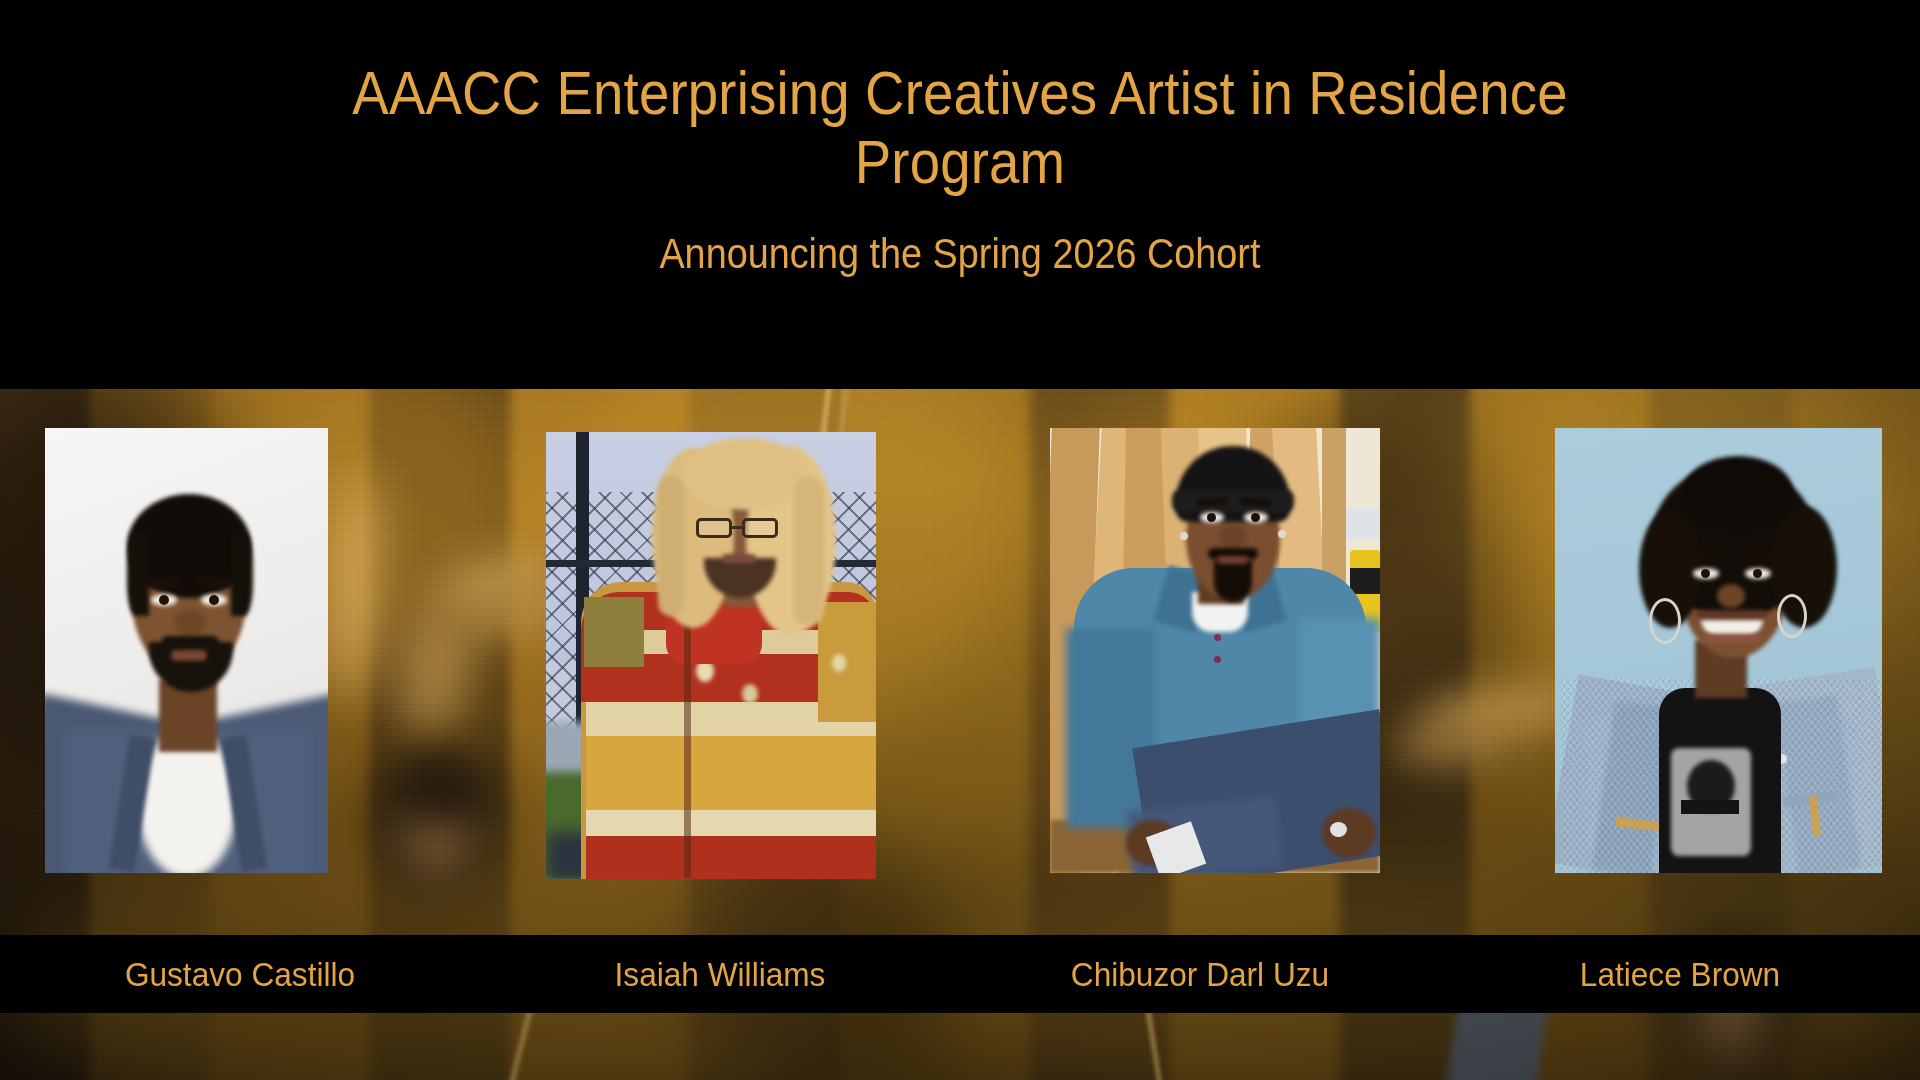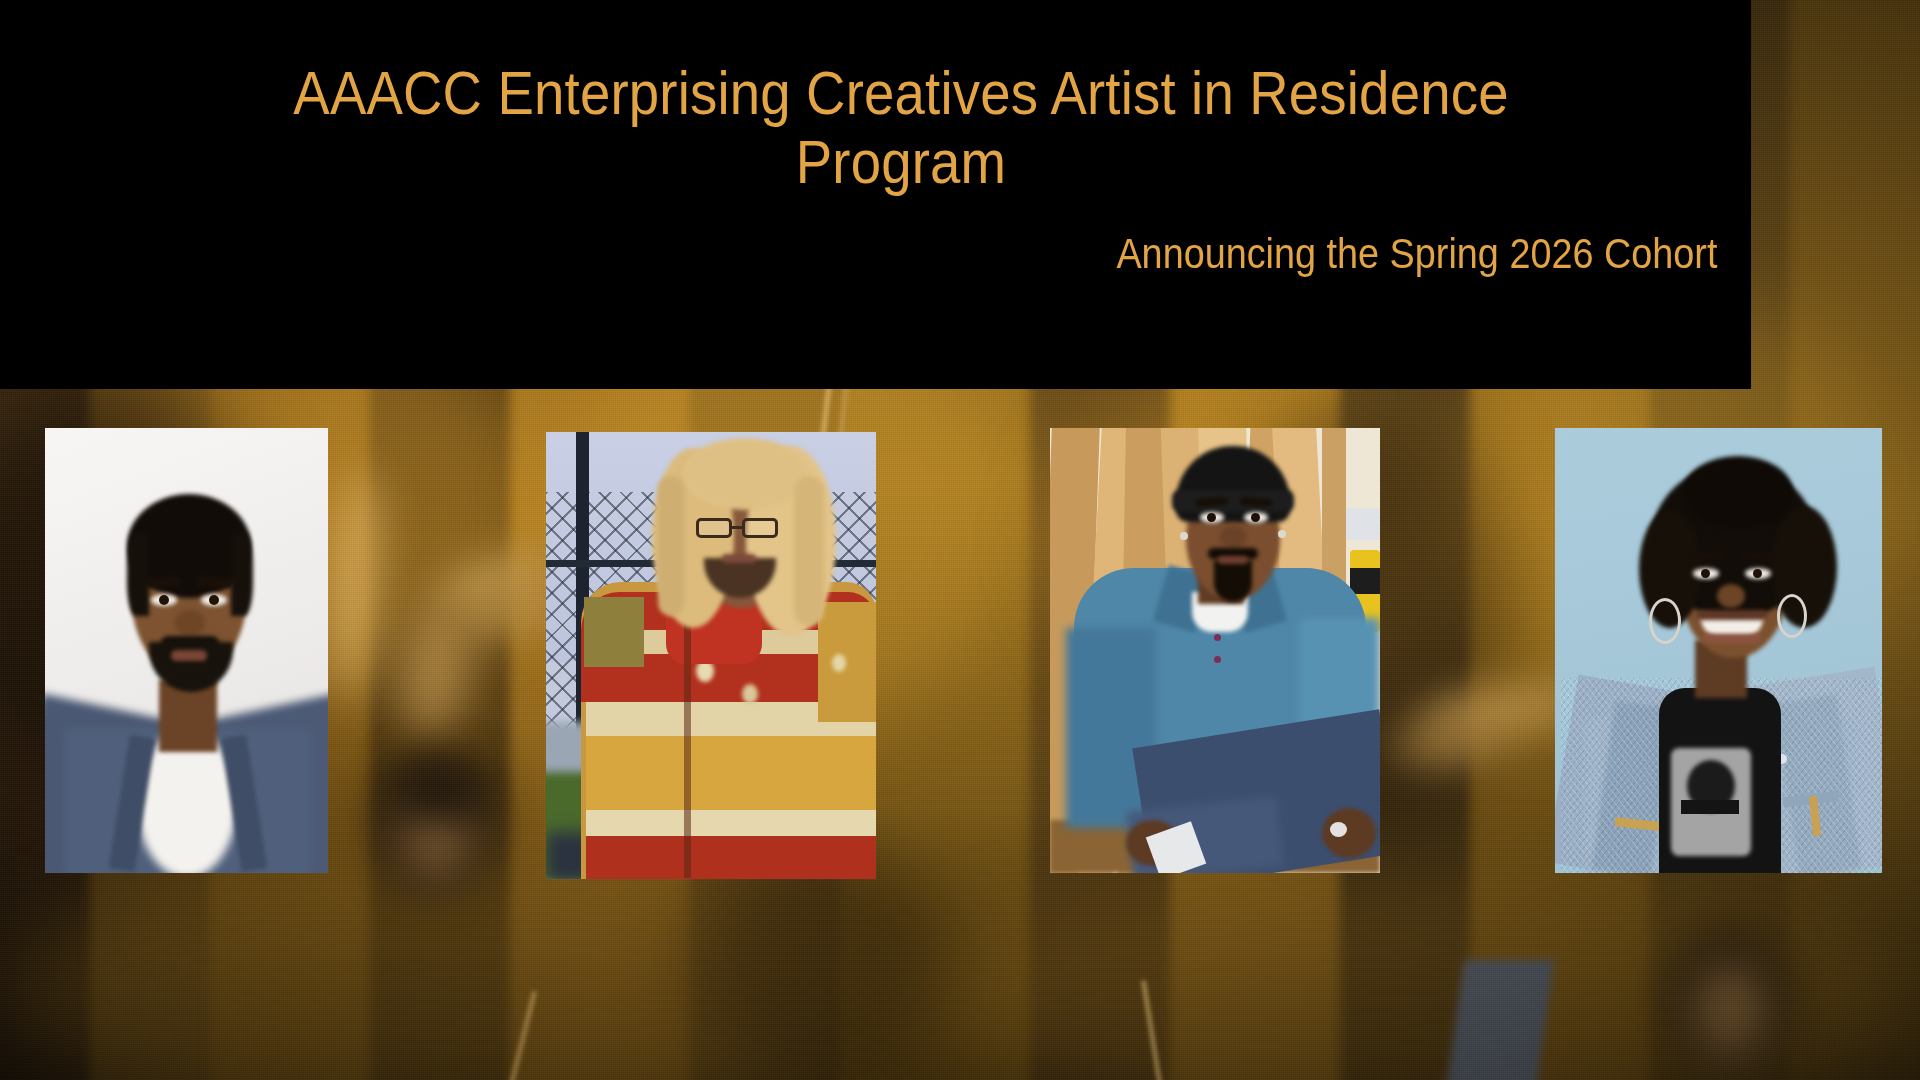--- a/index.html
+++ b/index.html
@@ -43,24 +43,24 @@
     opacity:.85; pointer-events:none;
   }
   #vignette {
     position:absolute; left:0; top:0; width:1920px; height:1080px;
     background:radial-gradient(ellipse 95% 85% at 50% 45%, rgba(0,0,0,0) 35%, rgba(0,0,0,.42) 78%, rgba(0,0,0,.72) 100%);
     pointer-events:none;
   }
 
   
   #header-band {
-    position:absolute; left:0; top:0; width:1751px; height:389px;
+    position:absolute; left:0; top:0; width:1920px; height:389px;
     background:#000;
     display:flex; flex-direction:column;
-    align-items:flex-end; justify-content:flex-start;
+    align-items:center; justify-content:flex-start;
     padding-top:58px;
     z-index:20;
   }
   #slide-title {
     color:#e2a444;
     font-family:"Liberation Sans", sans-serif;
     font-size:62px;
     font-weight:400;
     line-height:1.12;
     letter-spacing:.2px;
@@ -373,14 +373,20 @@
       <div class="pf round" style="left:198px;top:141px;width:9px;height:9px;background:#1d1108;"></div>
 
       <div class="pf soft round" style="left:162px;top:156px;width:28px;height:24px;background:#6c4426;"></div>
 
       <div class="pf soft" style="left:146px;top:188px;width:62px;height:20px;background:#f3efe8;border-radius:4px 4px 22px 22px;"></div>
       <div class="pf soft" style="left:142px;top:182px;width:70px;height:10px;background:#5f3725;border-radius:5px;"></div>
       <div class="pf soft" style="left:148px;top:206px;width:58px;height:9px;background:#8d5340;border-radius:5px;"></div>
     </div>
   </div>
 
+  <div id="name-band">
+    <div class="name-cell" style="left:0px;width:480px;">Gustavo Castillo</div>
+    <div class="name-cell" style="left:480px;width:480px;">Isaiah Williams</div>
+    <div class="name-cell" style="left:960px;width:480px;">Chibuzor Darl Uzu</div>
+    <div class="name-cell" style="left:1440px;width:480px;">Latiece Brown</div>
+  </div>
 
 </div>
 
 </body></html>

